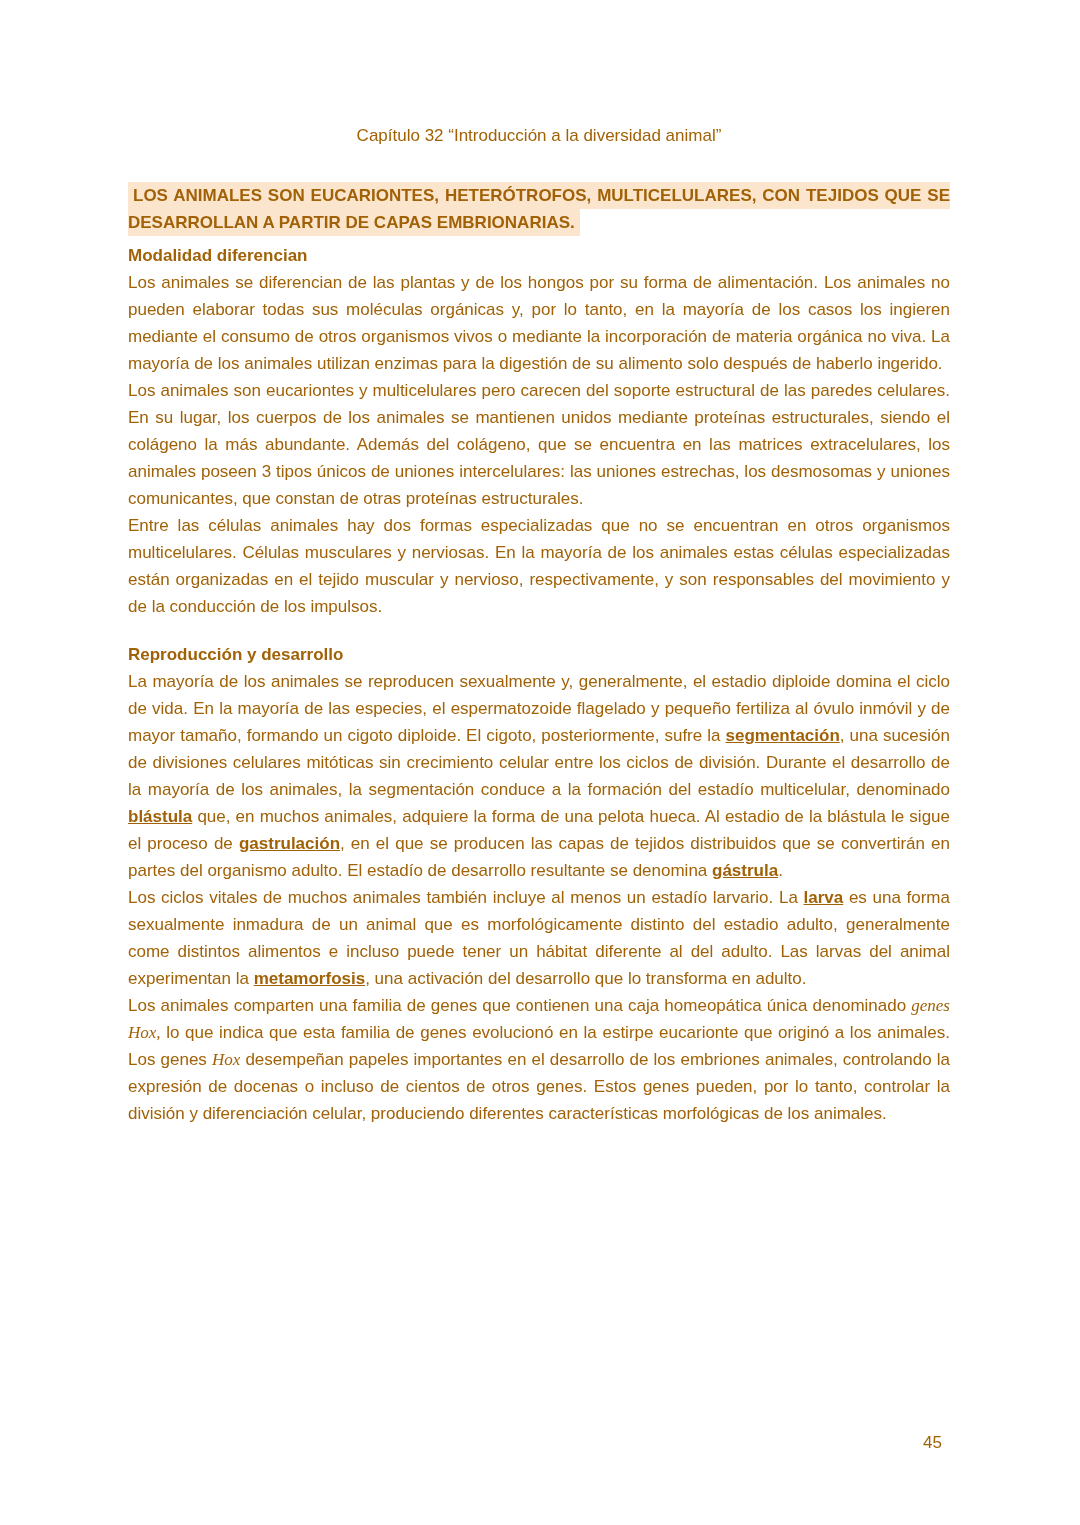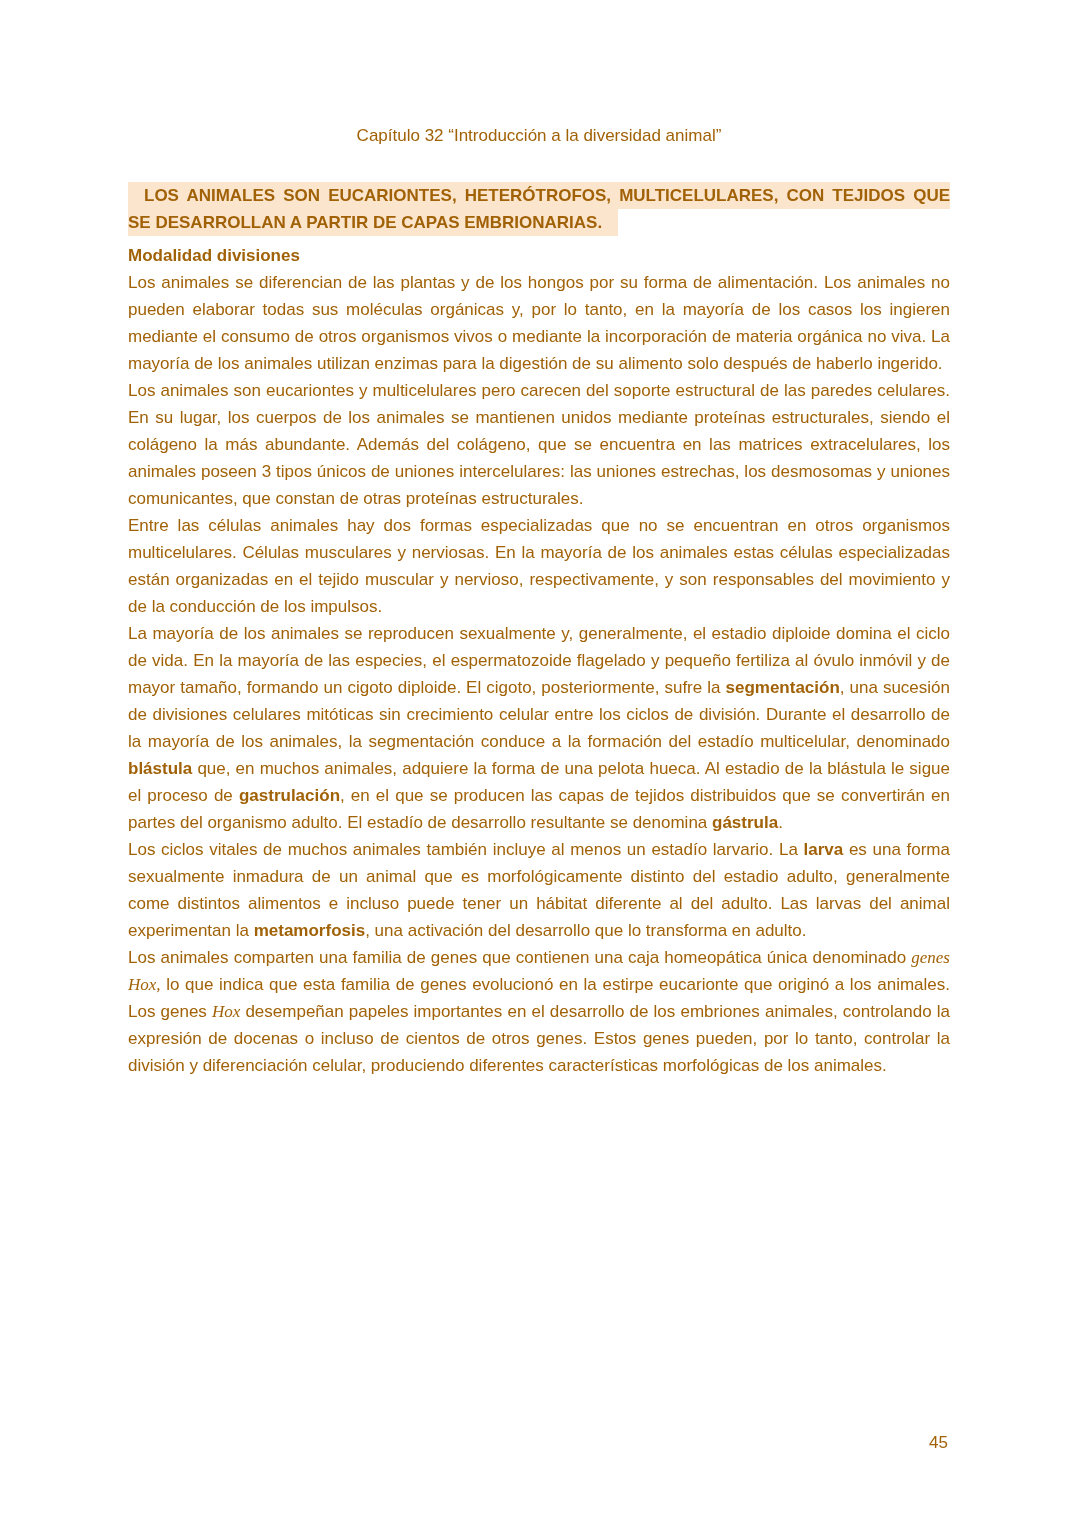--- a/index.html
+++ b/index.html
@@ -25,58 +25,59 @@
     font-weight:normal;
     margin:0 0 33px 0;
   }
   .main-heading{
     font-weight:bold;
     text-align:justify;
     margin:0 0 6px 0;
   }
   .hl{
     background-color:#fce5cd;
-    padding:4px 16px;
+    padding:4px 5px;
   }
   .section-heading{
     font-size:17px;
     font-weight:bold;
     margin:0;
   }
   .mt{margin-top:21px;}
   .para{
     margin:0;
     text-align:justify;
   }
-  .b{font-weight:bold;}
+  .b{font-weight:bold;text-decoration:underline;}
   .i{font-style:italic;font-family:Liberation Serif, serif;}
   .page-number{
     position:absolute;
     top:1429px;
-    right:132px;
+    right:138px;
     font-size:17px;
     line-height:27px;
   }
 </style>
 </head>
 <body>
 
 <div class="page">
   <div class="content">
 
     <p class="doc-title">Capítulo 32 “Introducción a la diversidad animal”</p>
 
     <p class="main-heading"><span class="hl">LOS ANIMALES SON EUCARIONTES, HETERÓTROFOS, MULTICELULARES, CON TEJIDOS QUE SE DESARROLLAN A PARTIR DE CAPAS EMBRIONARIAS.</span></p>
 
-    <h3 class="section-heading">Modalidad divisiones</h3>
+    <h3 class="section-heading">Modalidad diferencian</h3>
     <p class="para"><span>Los animales se diferencian de las plantas y de los hongos por su forma de alimentación. Los animales no pueden elaborar todas sus moléculas orgánicas y, por lo tanto, en la mayoría de los casos los ingieren mediante el consumo de otros organismos vivos o mediante la incorporación de materia orgánica no viva. La mayoría de los animales utilizan enzimas para la digestión de su alimento solo después de haberlo ingerido.</span></p>
 
     <p class="para"><span>Los animales son eucariontes y multicelulares pero carecen del soporte estructural de las paredes celulares. En su lugar, los cuerpos de los animales se mantienen unidos mediante proteínas estructurales, siendo el colágeno la más abundante. Además del colágeno, que se encuentra en las matrices extracelulares, los animales poseen 3 tipos únicos de uniones intercelulares: las uniones estrechas, los desmosomas y uniones comunicantes, que constan de otras proteínas estructurales.</span></p>
     <p class="para"><span>Entre las células animales hay dos formas especializadas que no se encuentran en otros organismos multicelulares. Células musculares y nerviosas. En la mayoría de los animales estas células especializadas están organizadas en el tejido muscular y nervioso, respectivamente, y son responsables del movimiento y de la conducción de los impulsos.</span></p>
 
+    <h3 class="section-heading mt">Reproducción y desarrollo</h3>
     <p class="para"><span>La mayoría de los animales se reproducen sexualmente y, generalmente, el estadio diploide domina el ciclo de vida. En la mayoría de las especies, el espermatozoide flagelado y pequeño fertiliza al óvulo inmóvil y de mayor tamaño, formando un cigoto diploide. El cigoto, posteriormente, sufre la </span><span class="b">segmentación</span><span>, una sucesión de divisiones celulares mitóticas sin crecimiento celular entre los ciclos de división. Durante el desarrollo de la mayoría de los animales, la segmentación conduce a la formación del estadío multicelular, denominado </span><span class="b">blástula</span><span> que, en muchos animales, adquiere la forma de una pelota hueca. Al estadio de la blástula le sigue el proceso de </span><span class="b">gastrulación</span><span>, en el que se producen las capas de tejidos distribuidos que se convertirán en partes del organismo adulto. El estadío de desarrollo resultante se denomina </span><span class="b">gástrula</span><span>.</span></p>
 
     <p class="para"><span>Los ciclos vitales de muchos animales también incluye al menos un estadío larvario. La </span><span class="b">larva</span><span> es una forma sexualmente inmadura de un animal que es morfológicamente distinto del estadio adulto, generalmente come distintos alimentos e incluso puede tener un hábitat diferente al del adulto. Las larvas del animal experimentan la </span><span class="b">metamorfosis</span><span>, una activación del desarrollo que lo transforma en adulto.</span></p>
 
     <p class="para"><span>Los animales comparten una familia de genes que contienen una caja homeopática única denominado </span><span class="i">genes Hox,</span><span> lo que indica que esta familia de genes evolucionó en la estirpe eucarionte que originó a los animales. Los genes </span><span class="i">Hox</span><span> desempeñan papeles importantes en el desarrollo de los embriones animales, controlando la expresión de docenas o incluso de cientos de otros genes. Estos genes pueden, por lo tanto, controlar la división y diferenciación celular, produciendo diferentes características morfológicas de los animales.</span></p>
 
   </div>
 
   <div class="page-number">45</div>
 </div>

